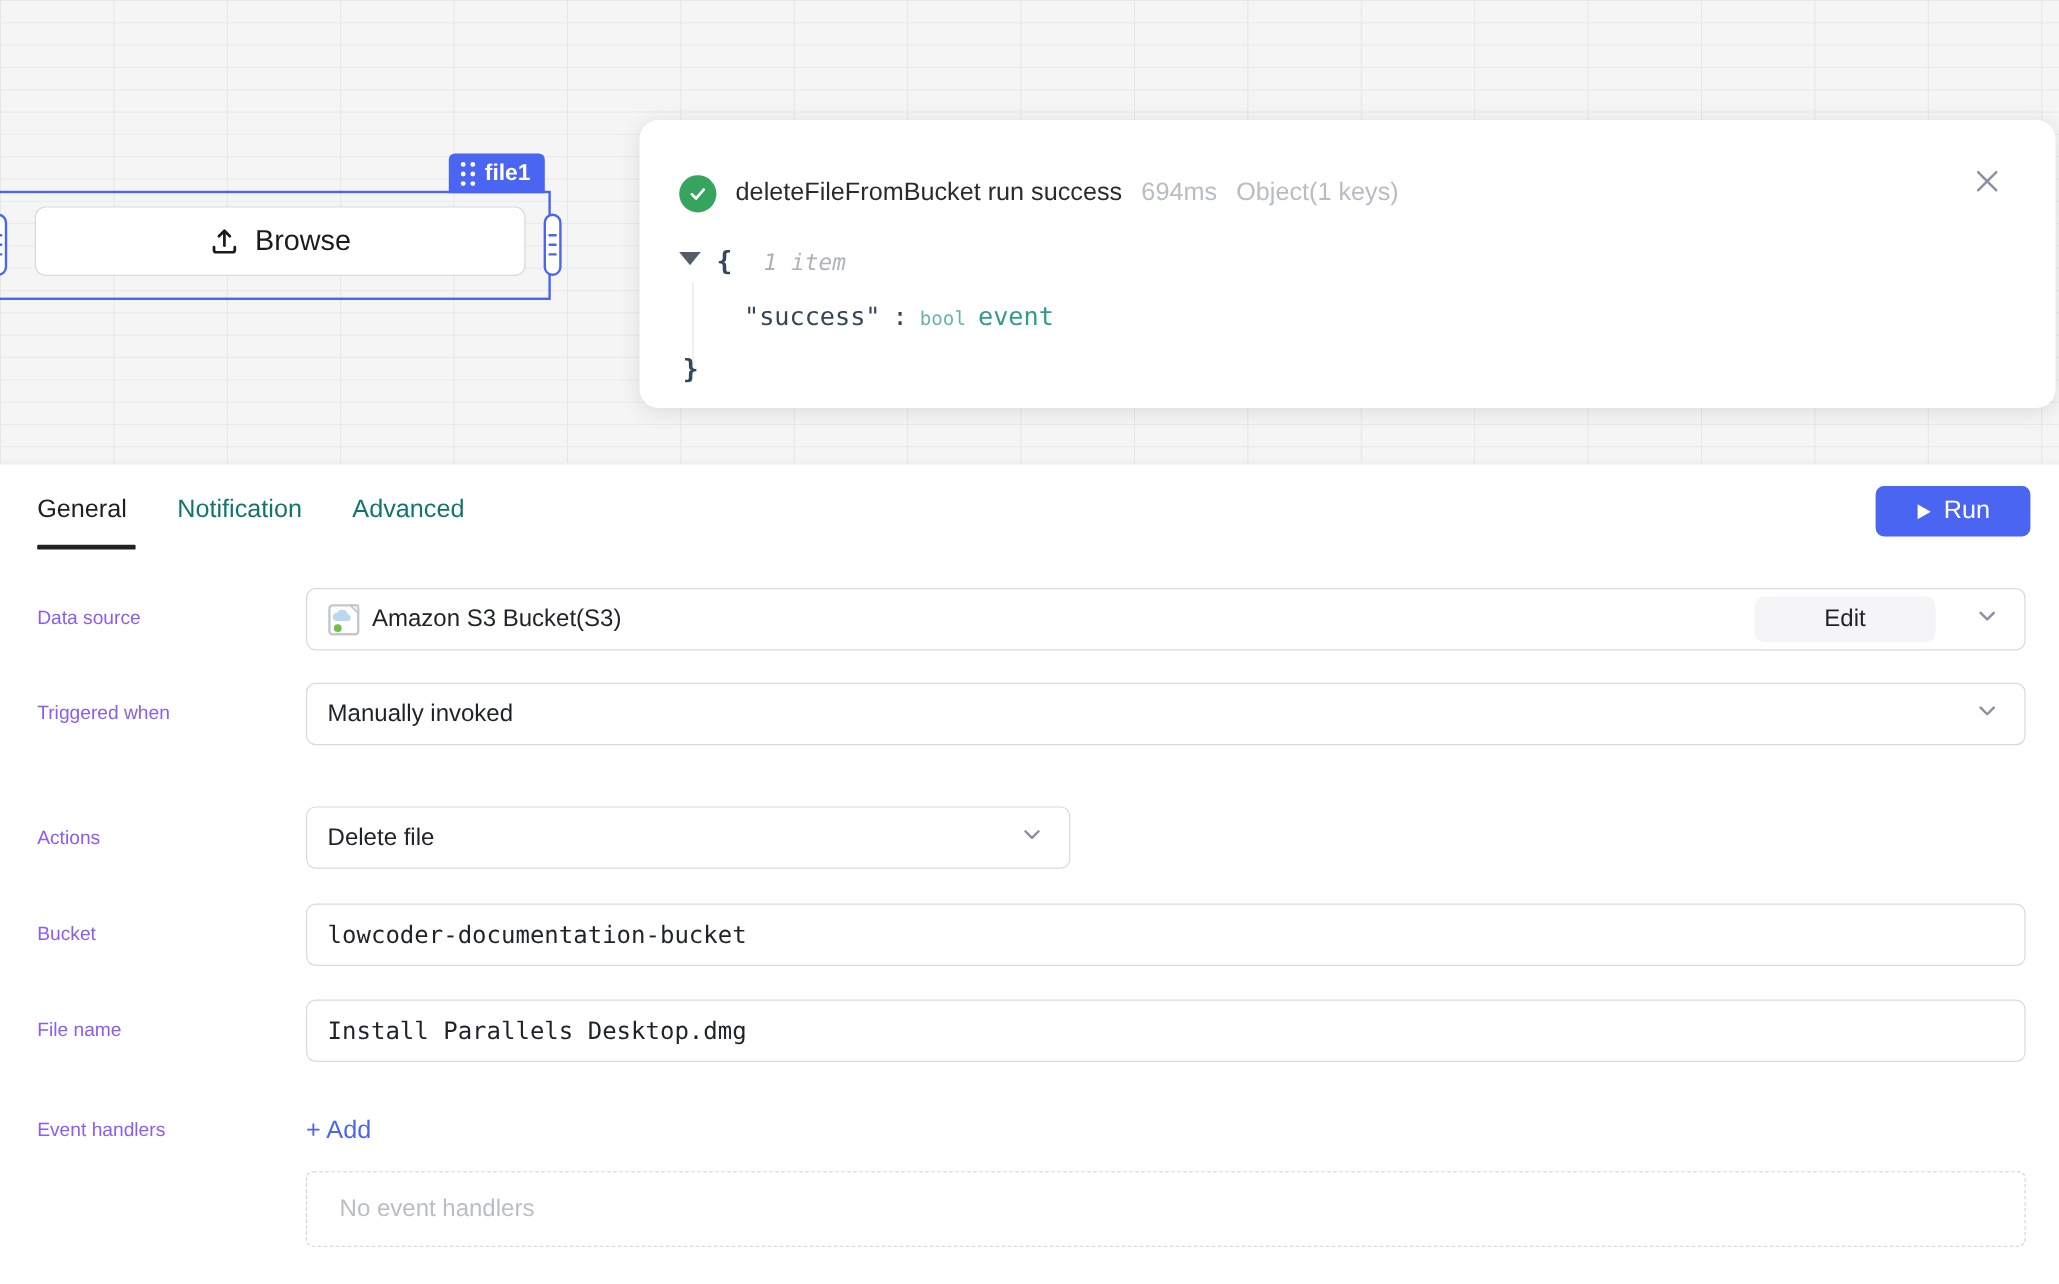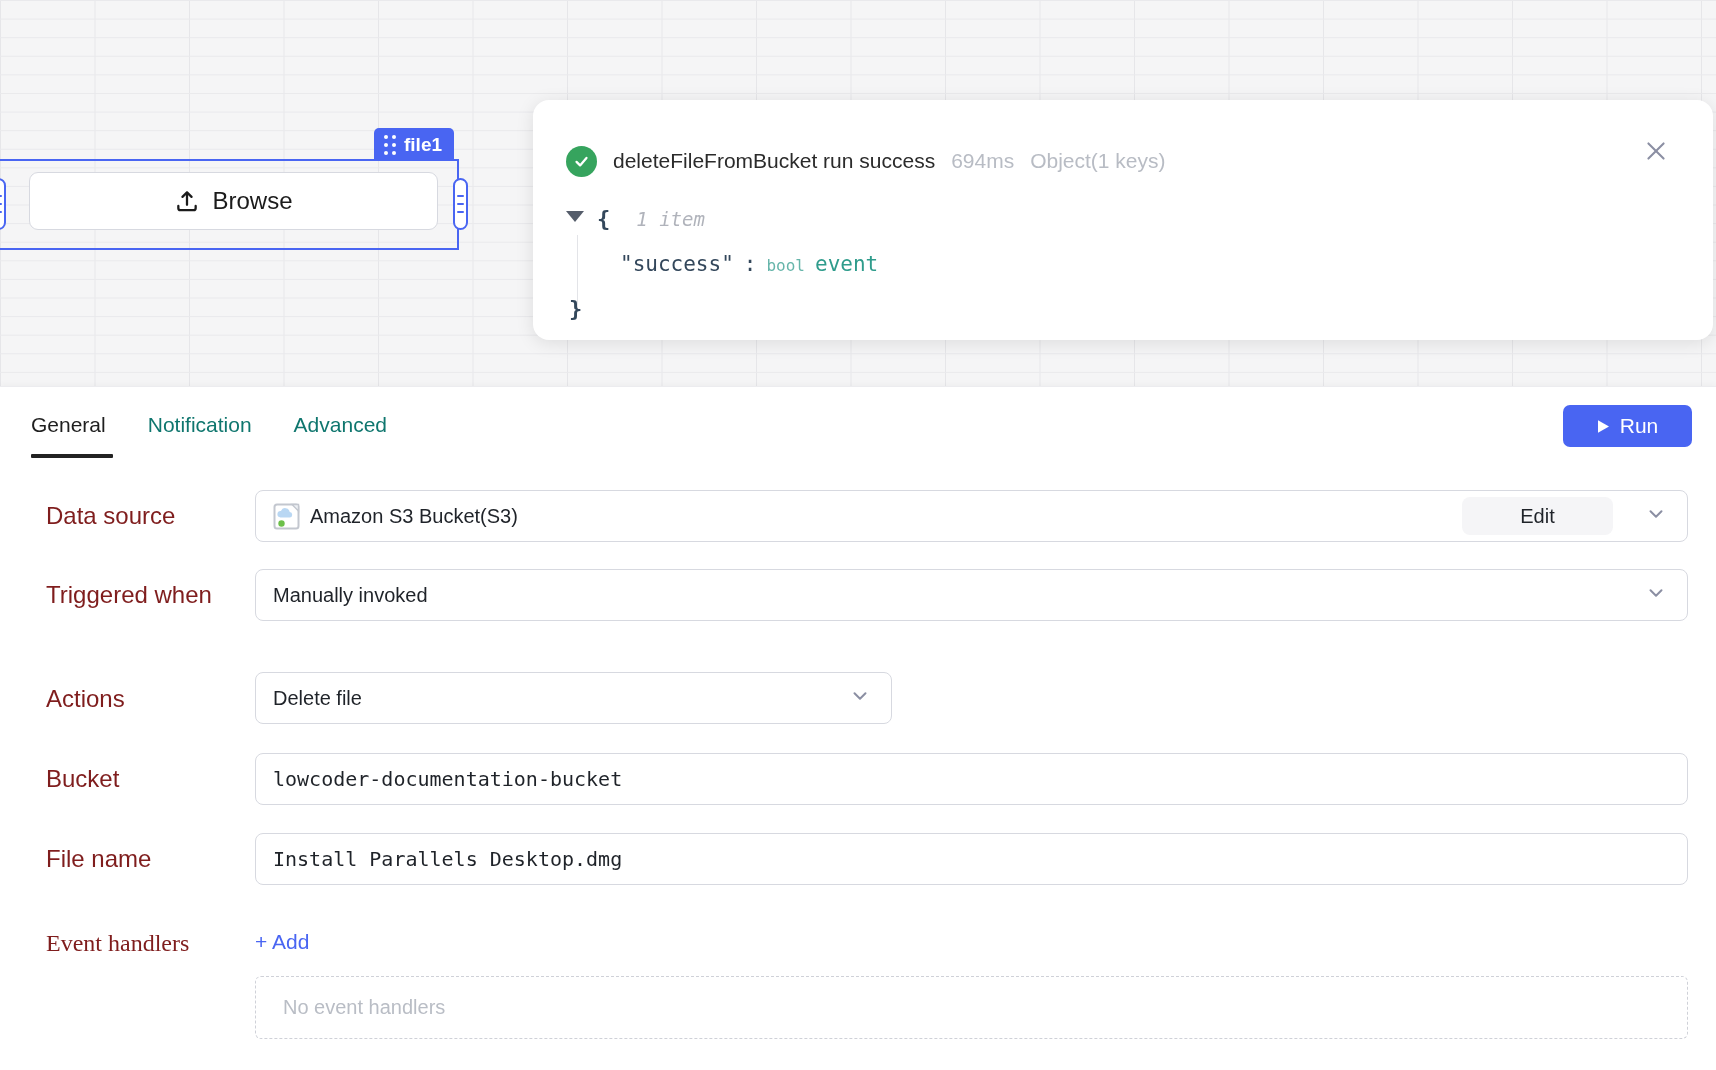--- a/index.html
+++ b/index.html
@@ -91,21 +91,21 @@
     font-size:26px; font-weight:600; color:#1f1f1f; white-space:nowrap;
   }
 
   .run-btn {
     position:absolute; left:1563px; top:18px; width:129px; height:42px;
     background:#4965f2; border:none; border-radius:7px; cursor:pointer;
     display:flex; align-items:center; justify-content:center; gap:10px;
     color:#ffffff; font-size:21px; font-family:"Liberation Sans", sans-serif;
   }
 
-  .field-label { position:absolute; left:46px; font-size:24px; color:#7f1d1d; line-height:24px; }
+  .field-label { position:absolute; left:31px; font-size:16px; color:#8b5cf6; line-height:24px; }
 
   .input-box {
     position:absolute; left:255px; width:1433px; height:52px;
     background:#ffffff; border:1px solid #d7d9e0; border-radius:8px;
     display:flex; align-items:center; padding:0 56px 0 17px;
     font-size:20px; color:#1f2329;
   }
   .input-box .chevron { position:absolute; right:20px; top:50%; transform:translateY(-50%); }
 
   .edit-btn {
@@ -264,20 +264,20 @@
     <div class="field-label" style="top:380px;">Bucket</div>
     <div class="input-box mono" style="top:366px;">
       <span>lowcoder-documentation-bucket</span>
     </div>
 
     <div class="field-label" style="top:460px;">File name</div>
     <div class="input-box mono" style="top:446px;">
       <span>Install Parallels Desktop.dmg</span>
     </div>
 
-    <div class="field-label" style="top:544px;font-family:Liberation Serif, serif;">Event handlers</div>
+    <div class="field-label" style="top:544px;">Event handlers</div>
     <a class="add-link" style="top:543px;">+ Add</a>
     <div class="empty-box">
       <span>No event handlers</span>
     </div>
 
   </div>
 </div>
 
 </body></html>

